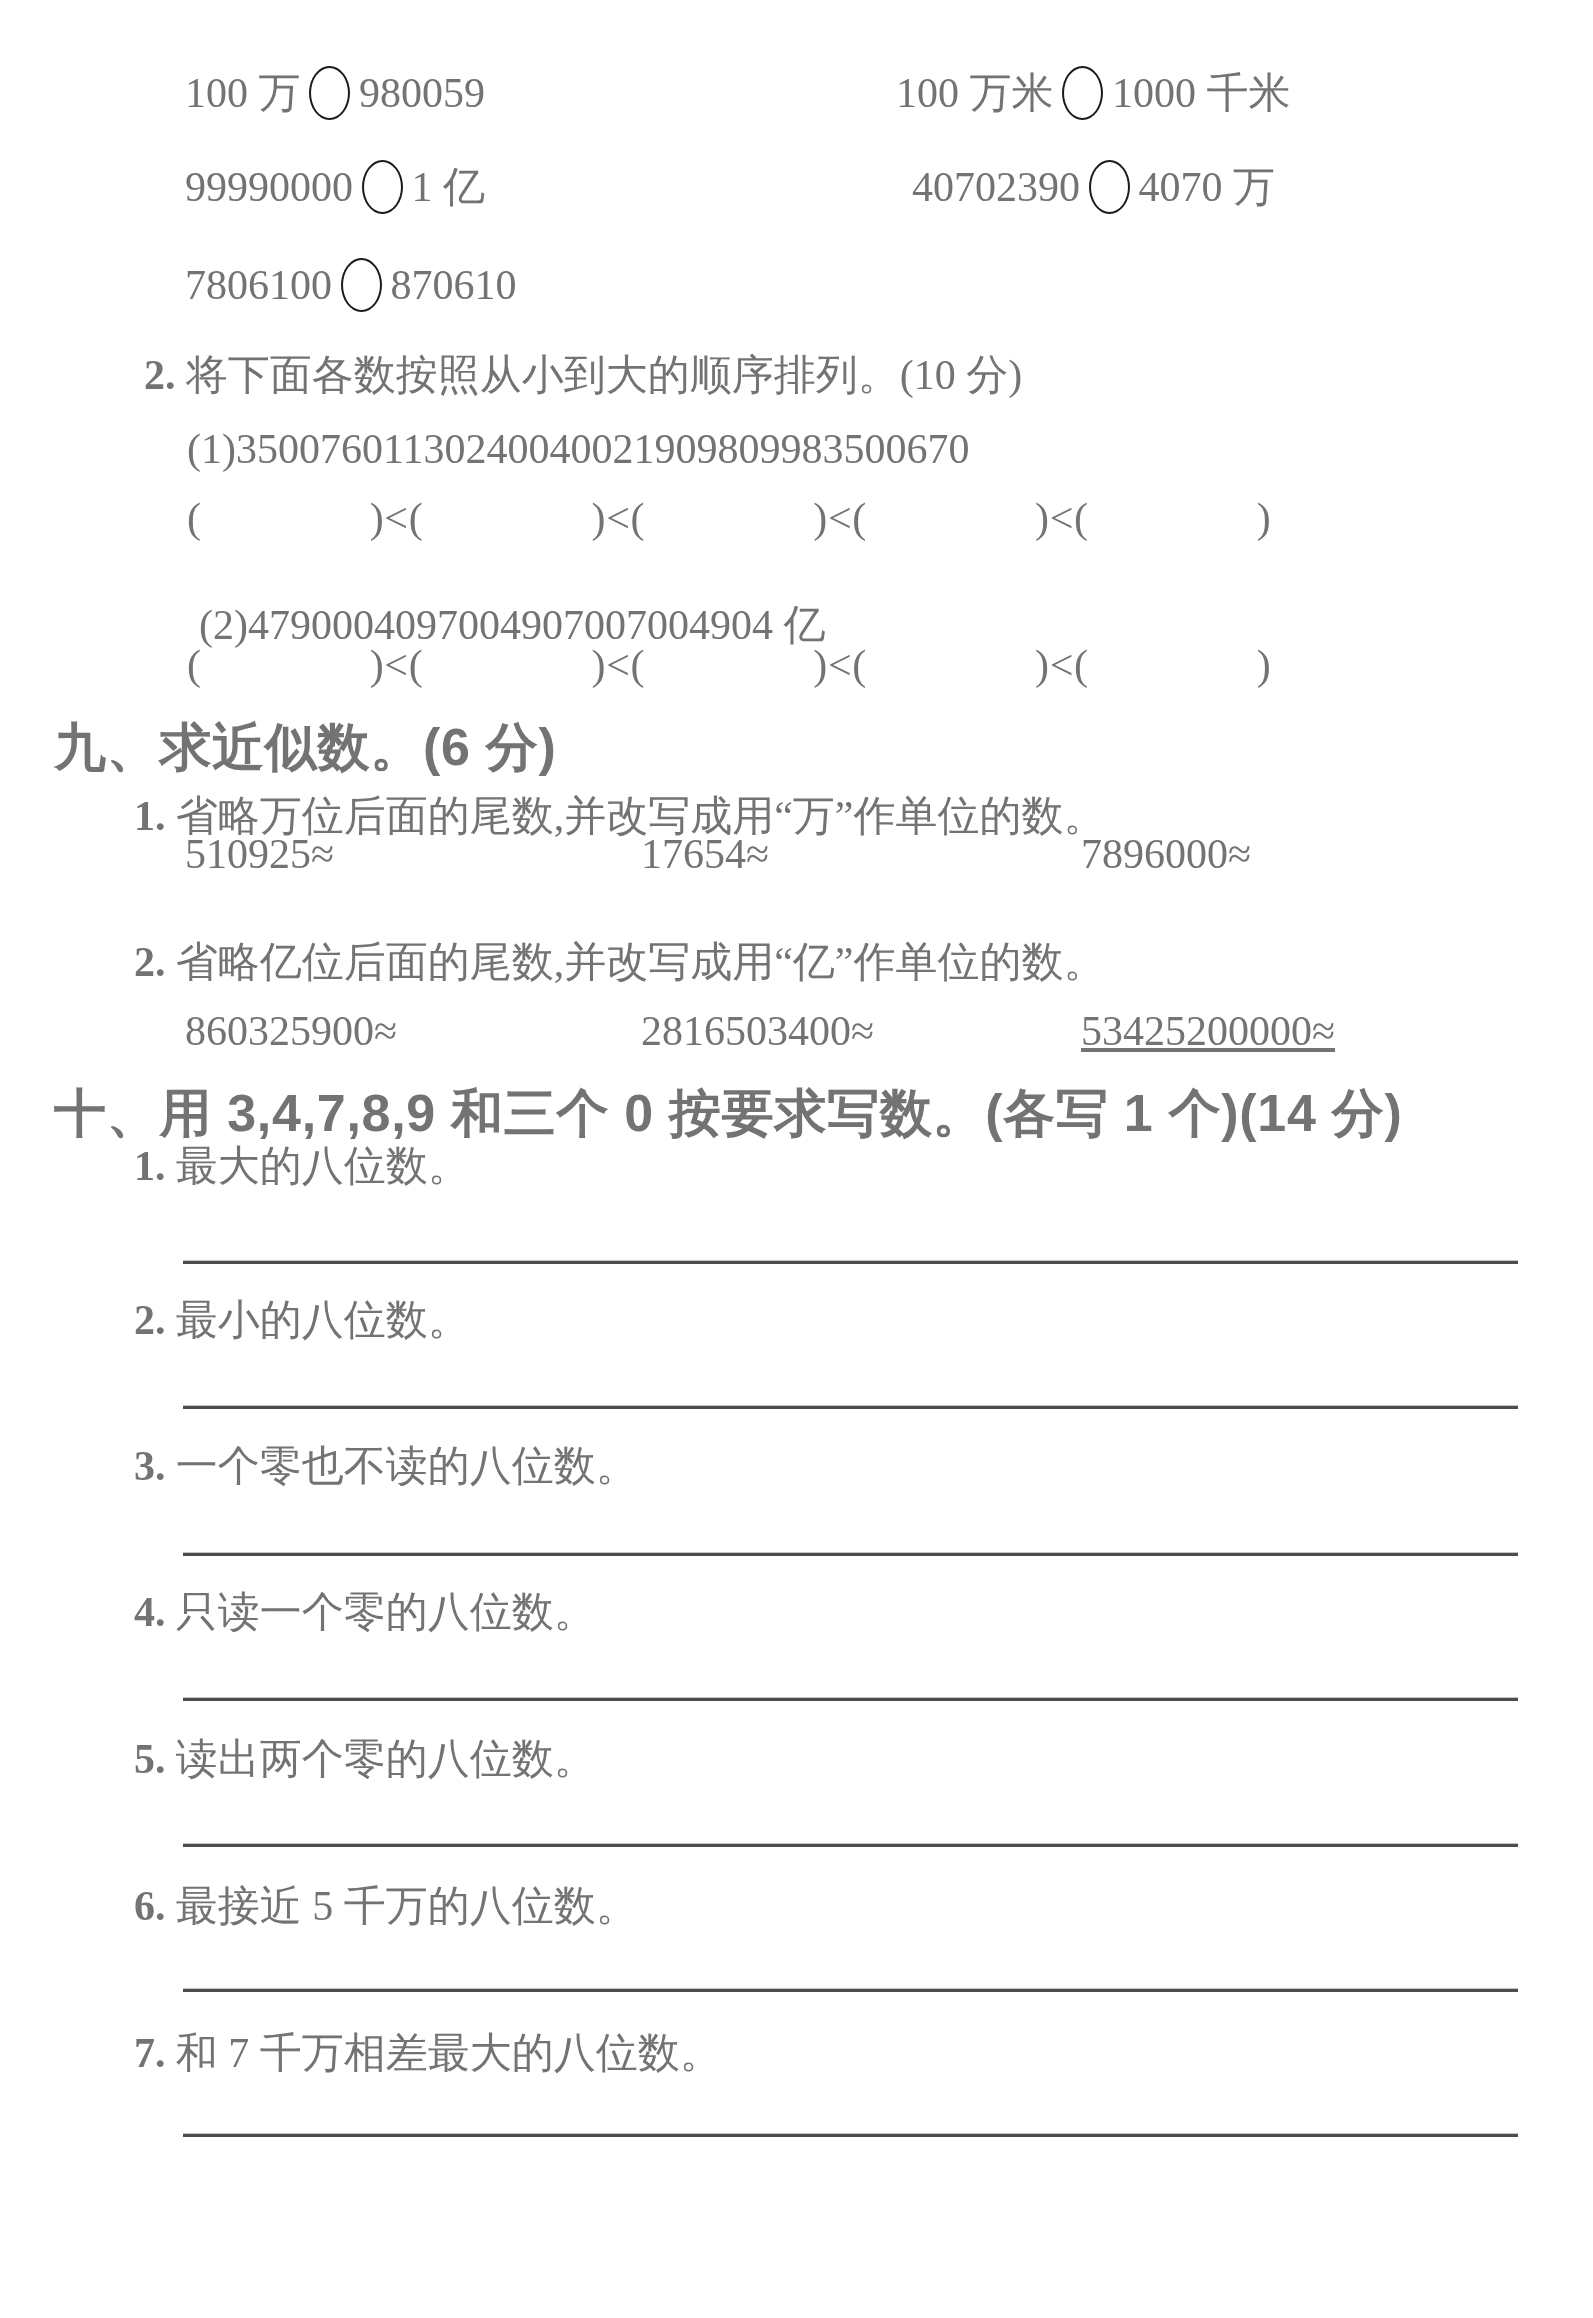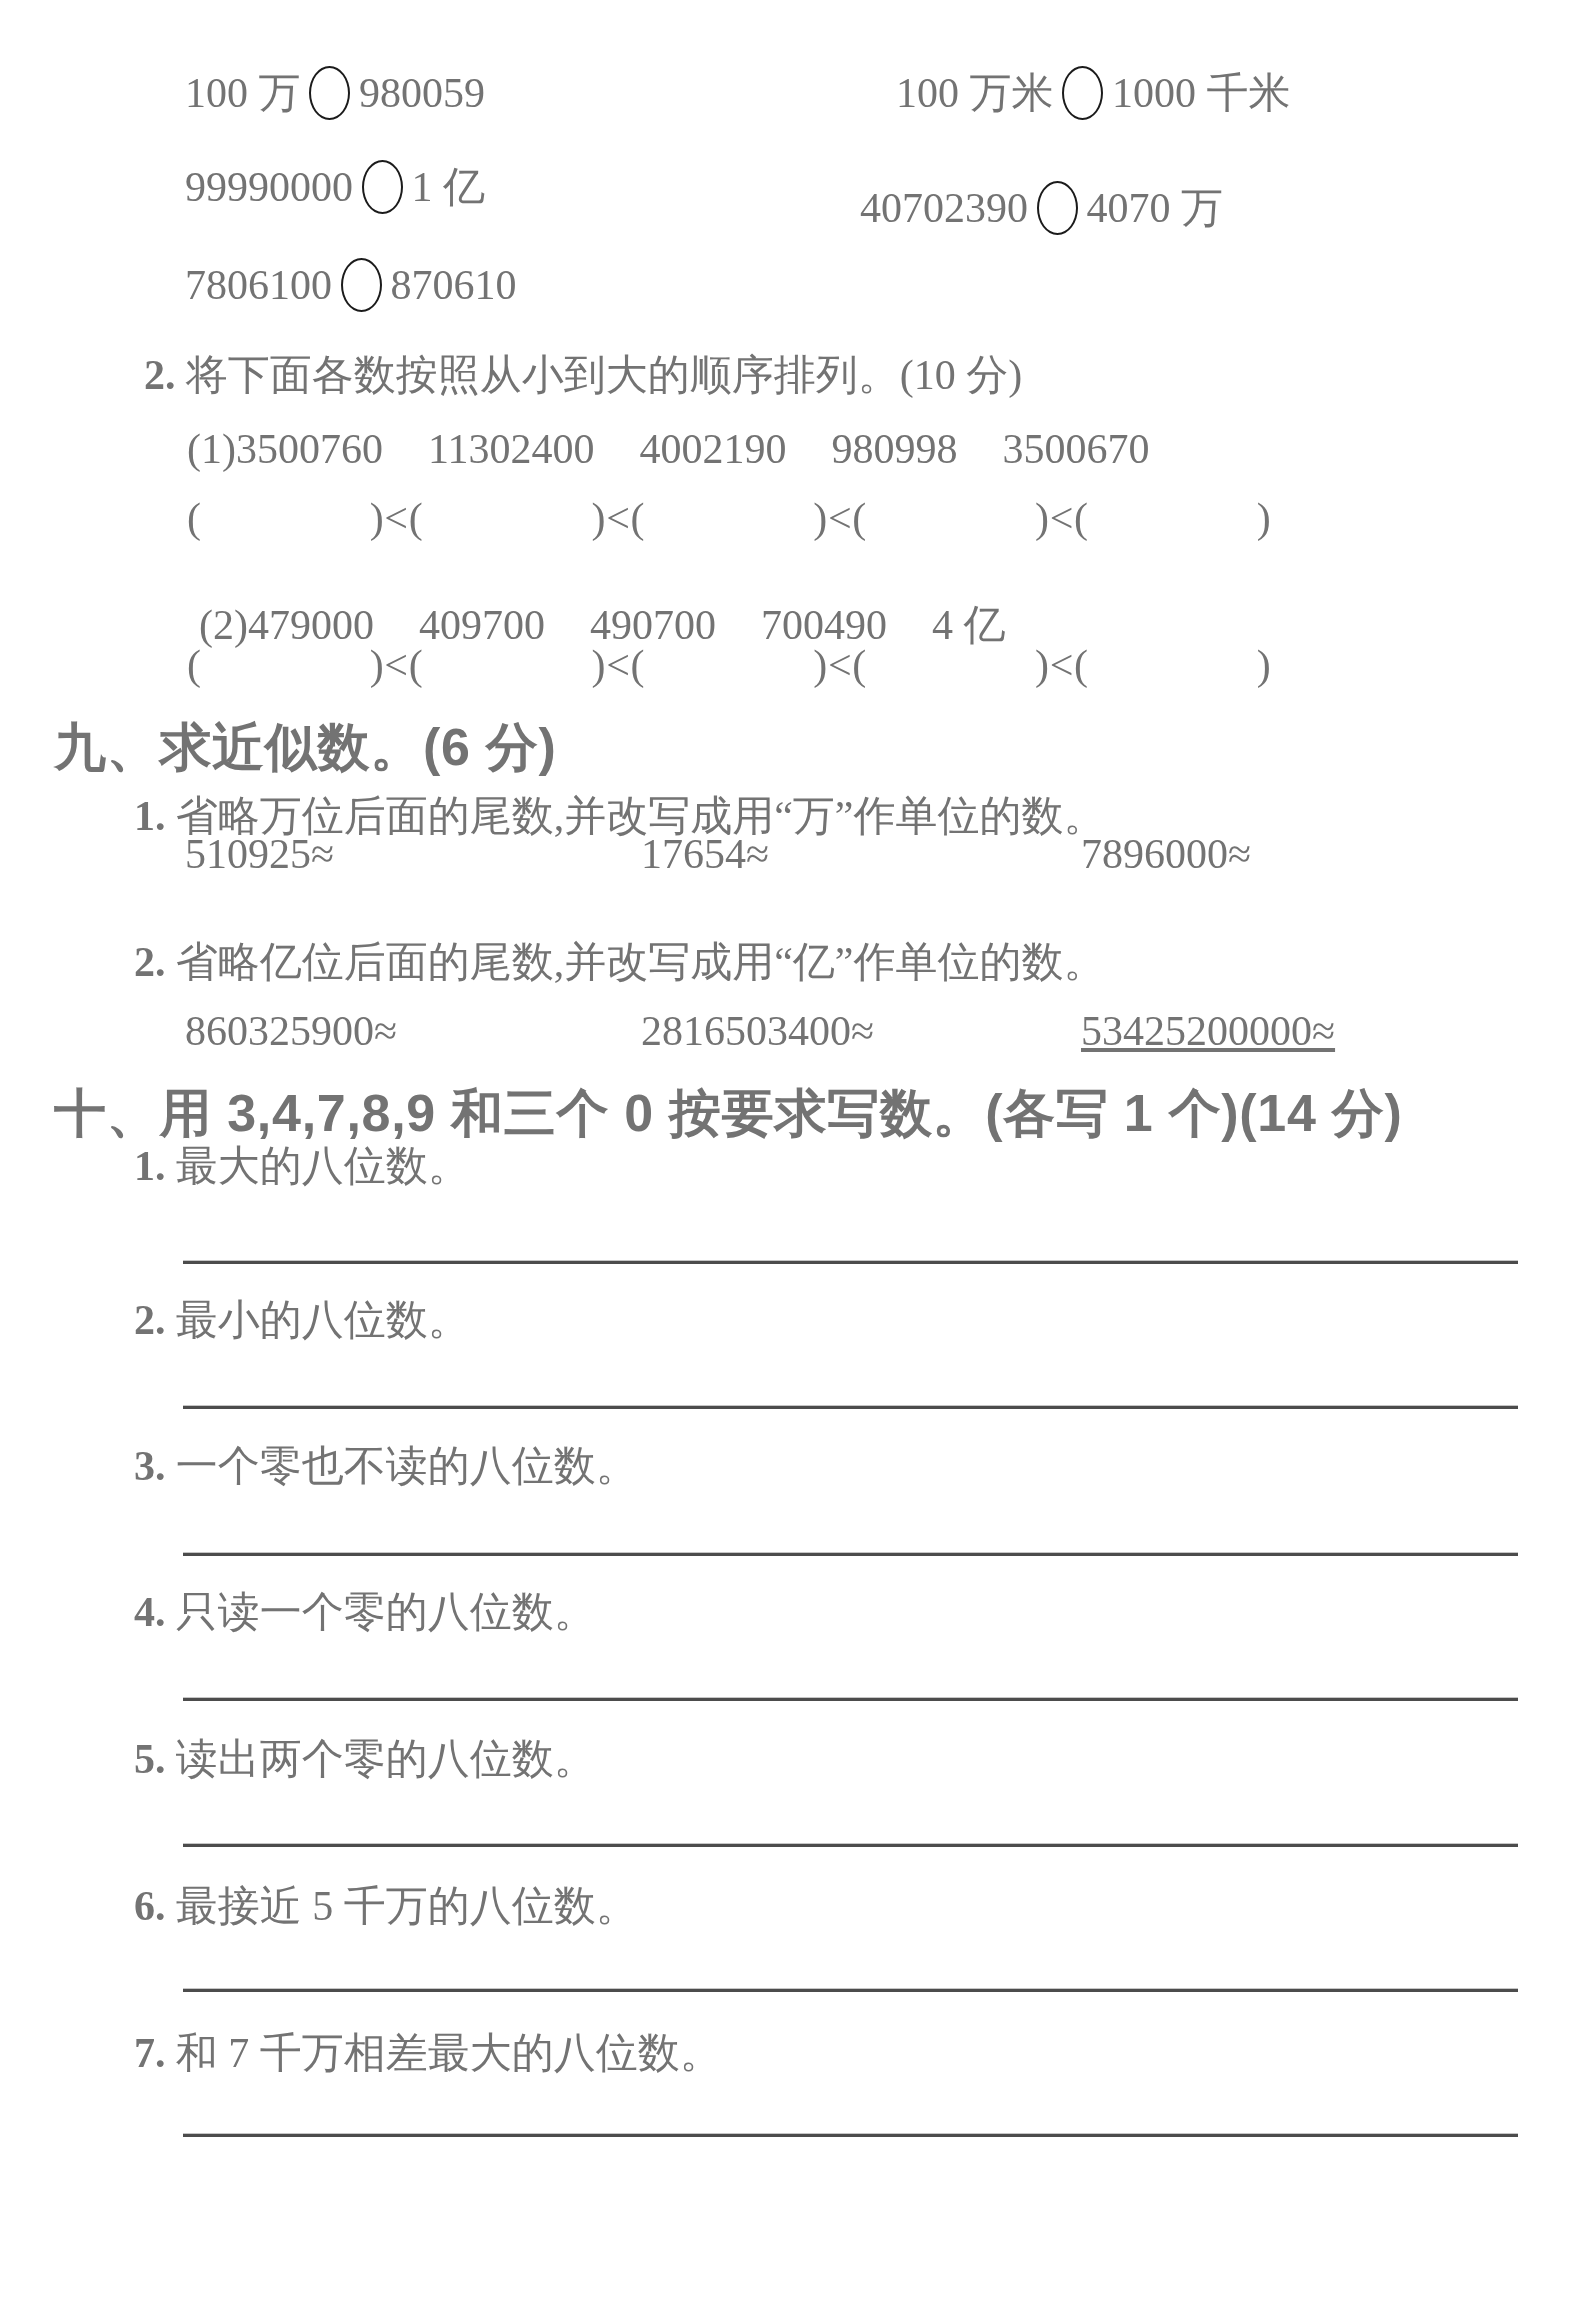--- a/index.html
+++ b/index.html
@@ -42,21 +42,21 @@
     letter-spacing: 0.7px;
   }
   .answer-line {
     position: absolute;
     left: 183px;
     width: 1335px;
     height: 3.6px;
     background: linear-gradient(to bottom, #c6c6c6 0px, #c6c6c6 1.5px, #4c4c4c 1.5px, #4c4c4c 3.6px);
   }
   .val-slot { position: absolute; top: 0; white-space: pre; }
-  .gap62 { gap: 45px; }
+  .gap62 { }
 </style>
 </head>
 <body>
 
 <div class="page">
 
   <div class="abs flexrow" style="left:185px; top:64px; height:58px;">
     <span>100 万</span>
     <span class="circle"></span>
     <span>980059</span>
@@ -65,21 +65,21 @@
     <span>100 万米</span>
     <span class="circle"></span>
     <span>1000 千米</span>
   </div>
 
   <div class="abs flexrow" style="left:185px; top:158px; height:58px;">
     <span>99990000</span>
     <span class="circle"></span>
     <span>1 亿</span>
   </div>
-  <div class="abs flexrow" style="left:860px; top:158px; height:58px;margin-top:21px;">
+  <div class="abs flexrow" style="left:912px; top:158px; height:58px;">
     <span>40702390</span>
     <span class="circle"></span>
     <span>4070 万</span>
   </div>
 
   <div class="abs flexrow" style="left:185px; top:256px; height:58px;">
     <span>7806100</span>
     <span class="circle"></span>
     <span>870610</span>
   </div>

